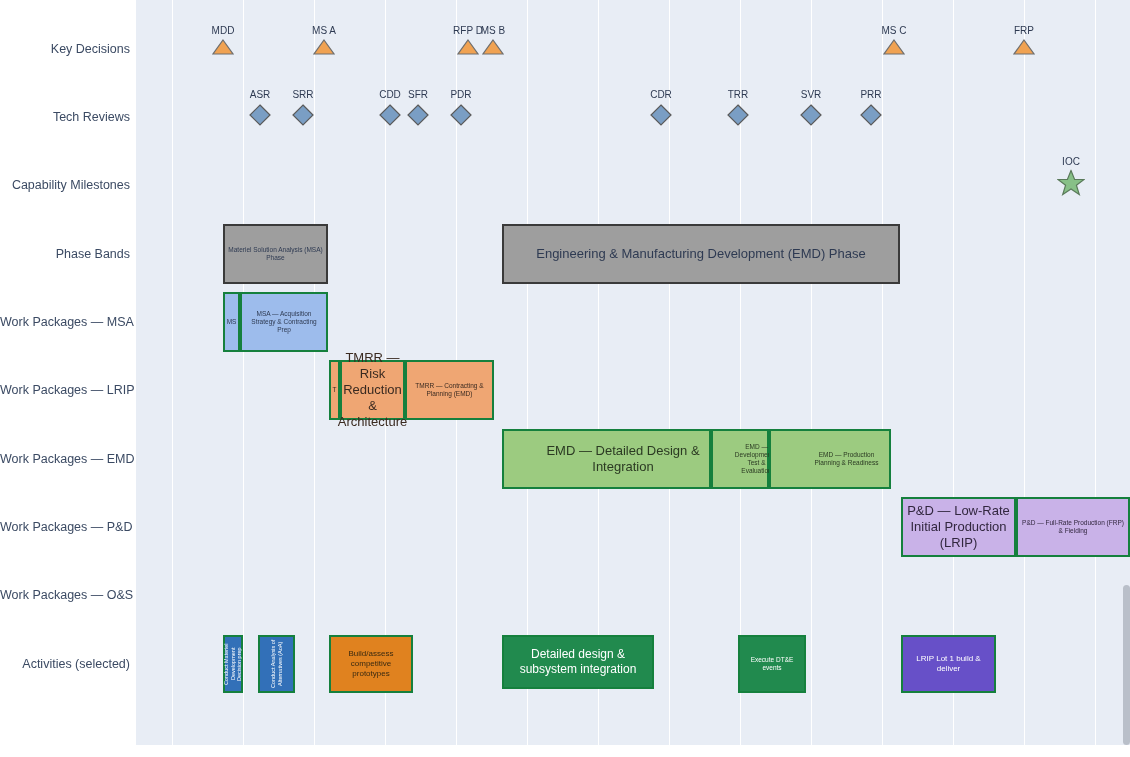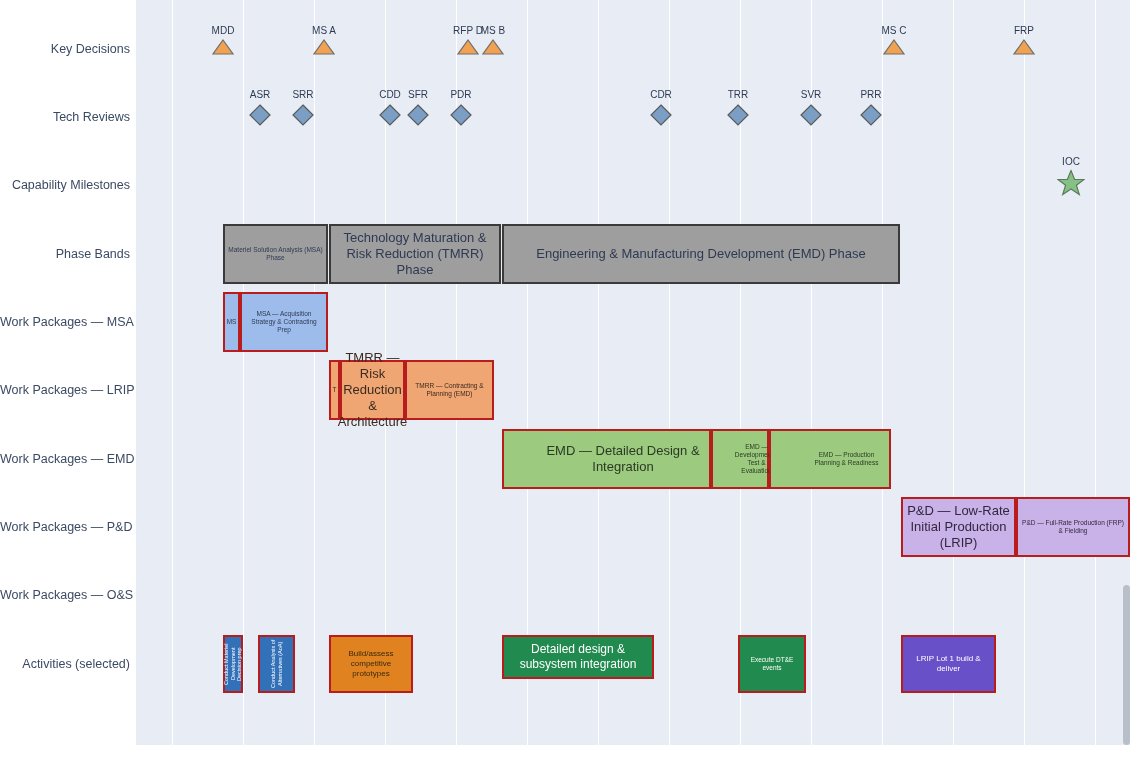--- a/index.html
+++ b/index.html
@@ -55,21 +55,21 @@
     margin-bottom:3px;
     font-size:10px;
     color:#2e3a52;
     white-space:nowrap;
   }
 
   
   .bar{
     position:absolute;
     box-sizing:border-box;
-    border:2px solid #b91c1c;
+    border:2px solid #15803d;
     display:flex;
     align-items:center;
     justify-content:center;
     text-align:center;
     overflow:visible;
     line-height:1.22;
   }
   .bar span{display:block;padding:0 2px;}
   .bar.vert span{
     writing-mode:vertical-rl;
@@ -119,23 +119,20 @@
       <div class="vgrid" style="left: 533px;"></div>
       <div class="vgrid" style="left: 604px;"></div>
       <div class="vgrid" style="left: 675px;"></div>
       <div class="vgrid" style="left: 746px;"></div>
       <div class="vgrid" style="left: 817px;"></div>
       <div class="vgrid" style="left: 888px;"></div>
       <div class="vgrid" style="left: 959px;"></div>
       <div class="bar phase" title="Materiel Solution Analysis (MSA) Phase" style="left: 87px; width: 105px; height: 60px; top: 224px; font-size: 6.5px;">
         <span>Materiel Solution Analysis (MSA) Phase</span>
       </div>
-      <div class="bar phase" title="Technology Maturation &amp; Risk Reduction (TMRR) Phase" style="left: 193px; width: 172px; height: 60px; top: 224px; font-size: 13px;">
-        <span>Technology Maturation &amp; Risk Reduction (TMRR) Phase</span>
-      </div>
       <div class="bar phase" title="Engineering &amp; Manufacturing Development (EMD) Phase" style="left: 366px; width: 398px; height: 60px; top: 224px; font-size: 13px;">
         <span>Engineering &amp; Manufacturing Development (EMD) Phase</span>
       </div>
       <div class="bar msa" title="MS" style="left: 87px; width: 17px; height: 60px; top: 292px; font-size: 6.5px;">
         <span>MS</span>
       </div>
       <div class="bar msa" title="MSA — Acquisition Strategy &amp; Contracting Prep" style="left: 104px; width: 88px; height: 60px; top: 292px; font-size: 6.5px;">
         <span>MSA — Acquisition Strategy &amp; Contracting Prep</span>
       </div>
       <div class="bar tmrr" title="T" style="left: 193px; width: 11px; height: 60px; top: 360px; font-size: 6.5px;">
@@ -164,21 +161,21 @@
       </div>
       <div class="bar act-blue vert" title="Conduct Materiel Development Decision prep" style="left: 87px; width: 20px; height: 58px; top: 635px; font-size: 5.5px; color: rgb(255, 255, 255);">
         <span>Conduct Materiel Development Decision prep</span>
       </div>
       <div class="bar act-blue vert" title="Conduct Analysis of Alternatives (AoA)" style="left: 122px; width: 37px; height: 58px; top: 635px; font-size: 5.5px; color: rgb(255, 255, 255);">
         <span>Conduct Analysis of Alternatives (AoA)</span>
       </div>
       <div class="bar act-orange" title="Build/assess competitive prototypes" style="left: 193px; width: 84px; height: 58px; top: 635px; font-size: 8px; color: rgb(58, 42, 16);">
         <span>Build/assess competitive prototypes</span>
       </div>
-      <div class="bar act-green" title="Detailed design &amp; subsystem integration" style="left: 366px; width: 152px; height: 44px; top: 635px; font-size: 12px; color: rgb(255, 255, 255);">
+      <div class="bar act-green" title="Detailed design &amp; subsystem integration" style="left: 366px; width: 152px; height: 54px; top: 635px; font-size: 12px; color: rgb(255, 255, 255);">
         <span>Detailed design &amp; subsystem integration</span>
       </div>
       <div class="bar act-green" title="Execute DT&amp;E events" style="left: 602px; width: 68px; height: 58px; top: 635px; font-size: 6.5px; color: rgb(255, 255, 255);">
         <span>Execute DT&amp;E events</span>
       </div>
       <div class="bar act-purple" title="LRIP Lot 1 build &amp; deliver" style="left: 765px; width: 95px; height: 58px; top: 635px; font-size: 8px; color: rgb(255, 255, 255);">
         <span>LRIP Lot 1 build &amp; deliver</span>
       </div>
       <div class="marker" title="MDD" style="left: 87px; top: 49px;">
         <div class="glyph"><svg width="22" height="16" viewBox="0 0 22 16">

